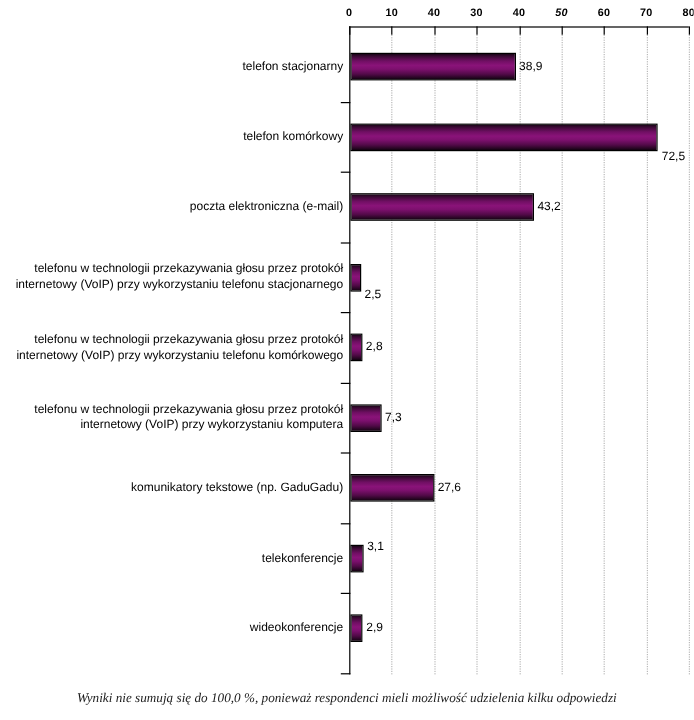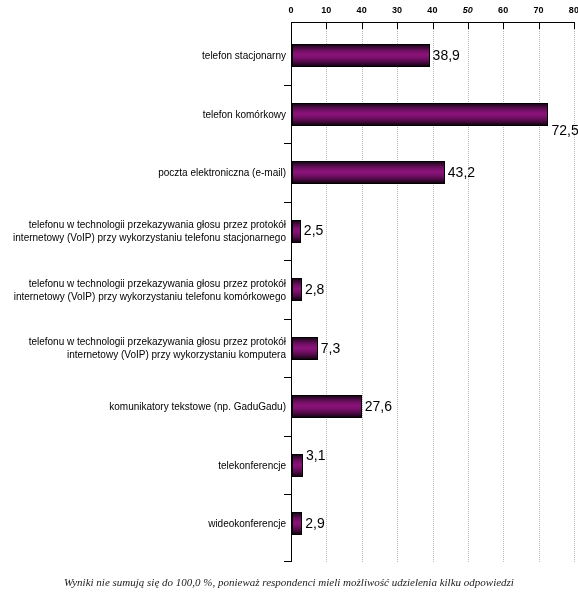--- a/index.html
+++ b/index.html
@@ -93,21 +93,21 @@
         #700f63 28%,
         #8a1379 45%,
         #7d106e 60%,
         #520a48 80%,
         #240520 95%,
         #120210 100%);
   }
 
   .bar-value {
     position: absolute;
-    font-size: 14px;
+    font-size: 10px;
     color: #000;
     white-space: nowrap;
     line-height: 23px;
   }
 
   .footnote {
     position: absolute;
     left: 0; top: 576px;
     width: 578px;
     text-align: center;
@@ -167,21 +167,21 @@
       <div class="ytick-mark" style="top: 494.25px;"></div>
     </div>
   <div id="bars">
       <div class="bar" style="top: 44px; width: 137.609px;"></div>
       <div class="bar-value" style="top: 44px; left: 432.609px;">38,9</div>
       <div class="bar" style="top: 102.5px; width: 256.469px;"></div>
       <div class="bar-value" style="top: 119px; left: 551.469px;">72,5</div>
       <div class="bar" style="top: 161px; width: 152.82px;"></div>
       <div class="bar-value" style="top: 161px; left: 447.82px;">43,2</div>
       <div class="bar" style="top: 219.5px; width: 8.84375px;"></div>
-      <div class="bar-value" style="top: 219px; left: 303.844px;">2,5</div>
+      <div class="bar-value" style="top: 234px; left: 303.844px;">2,5</div>
       <div class="bar" style="top: 278px; width: 9.905px;"></div>
       <div class="bar-value" style="top: 278px; left: 304.905px;">2,8</div>
       <div class="bar" style="top: 336.5px; width: 25.8238px;"></div>
       <div class="bar-value" style="top: 336.5px; left: 320.824px;">7,3</div>
       <div class="bar" style="top: 395px; width: 69.6887px;"></div>
       <div class="bar-value" style="top: 395px; left: 364.689px;">27,6</div>
       <div class="bar" style="top: 453.5px; width: 10.9663px;"></div>
       <div class="bar-value" style="top: 444px; left: 305.966px;">3,1</div>
       <div class="bar" style="top: 512px; width: 10.2587px;"></div>
       <div class="bar-value" style="top: 512px; left: 305.259px;">2,9</div>

